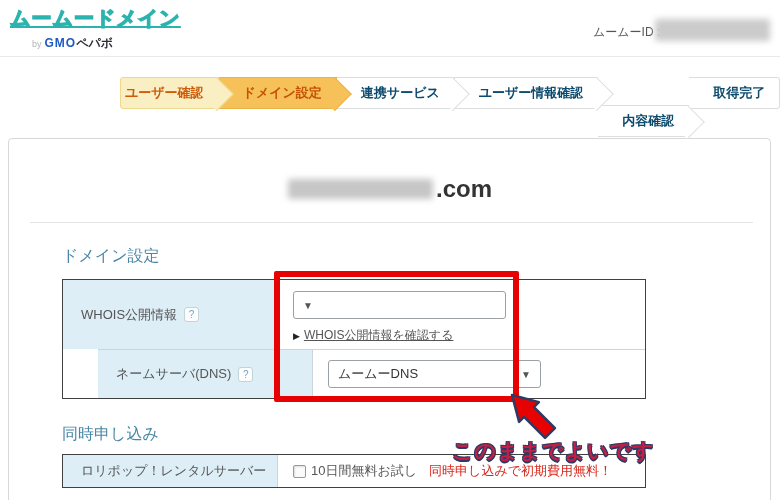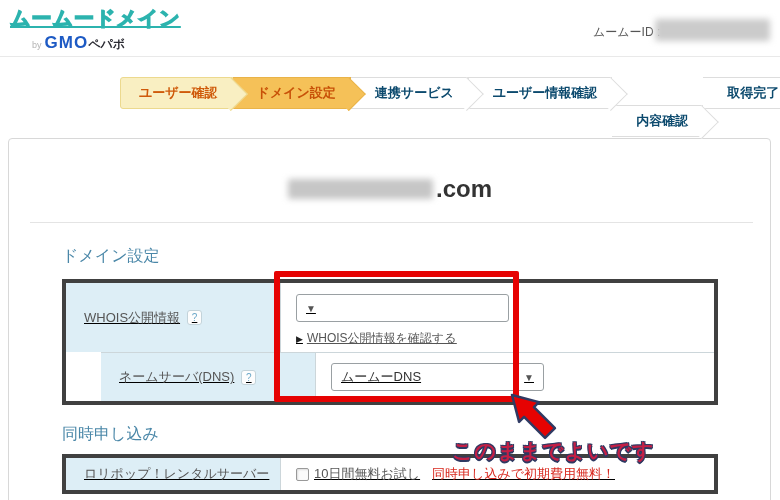--- a/index.html
+++ b/index.html
@@ -8,32 +8,32 @@
   body { position:relative; }
 
   
   .header { position:absolute; left:0; top:0; width:780px; height:57px;
     background:#fff; border-bottom:1px solid #e9e9e9; }
   .logo { position:absolute; left:10px; top:5px; }
   .logo-title { font-size:20px; font-weight:bold; letter-spacing:1px;
     color:#bfe9e7;text-decoration:underline; -webkit-text-stroke:1.4px #2cb3ae; }
   .logo-sub { margin-top:1px; padding-left:22px; white-space:nowrap; }
   .logo-by { font-size:9px; color:#b4b4b4; margin-right:3px; }
-  .logo-gmo { font-size:17px; font-weight:bold; color:#1d5ac4; letter-spacing:1px; }
+  .logo-gmo { font-size:12px; font-weight:bold; color:#1d5ac4; letter-spacing:1px; }
   .logo-pepabo { font-size:12px; font-weight:bold; color:#2b2b33; }
   .uid { position:absolute; left:593px; top:24px; font-size:12px; color:#555; }
   .uid-blur { position:absolute; left:655px; top:19px; width:115px; height:22px;
     background:#cbcbcb; filter:blur(3px); border-radius:2px; }
 
   
   .stepnav { position:absolute; left:120px; top:77px; height:32px; display:flex; }
   .step { position:relative; height:32px; display:flex; align-items:center;
     padding:0 14px 0 24px; font-size:13px; color:#0c4a6e; background:#fff;
     border:1px solid #ddd; border-left:none; white-space:nowrap;font-weight:bold; }
-  .step:first-child { border-left:1px solid #ecd98e; border-radius:3px 0 0 3px; padding-left:18px; }
+  .step:first-child { border-left:1px solid #ecd98e; border-radius:3px 0 0 3px; padding-left:4px; }
   .step:last-child { border-radius:0 3px 3px 0; }
   .step::after { content:""; position:absolute; right:-11px; top:4.4px;
     width:22.5px; height:22.5px; background:inherit; transform:rotate(45deg);
     border-top:1px solid; border-right:1px solid; border-color:inherit; z-index:2; }
   .step:last-child::after { display:none; }
   .s1{z-index:7;} .s2{z-index:6;} .s3{z-index:5;} .s4{z-index:4;} .s5{z-index:3;margin-top:28px;} .s6{z-index:2;}
   .step.done    { background:#f9efc2; color:#cf5a0a; font-weight:bold; border-color:#ecd98e; }
   .step.current { background:#f5c158; color:#c85108; font-weight:bold; border-color:#e9b348; }
 
   
@@ -41,21 +41,21 @@
     background:#fff; border:1px solid #d8d8d8; border-radius:4px; }
   .domain-title { position:absolute; left:0; top:175px; width:780px;
     text-align:center; font-size:24px; font-weight:bold; color:#333; }
   .domain-blur { display:inline-block; width:145px; height:20px; background:#c6c6c6;
     filter:blur(3px); border-radius:2px; vertical-align:-2px; margin-right:3px; }
   .divider { position:absolute; left:30px; top:222px; width:723px; height:1px; background:#e4e4e4; }
 
   .sec-title { position:absolute; left:62px; font-size:16px; color:#4a87a8; }
   .t1 { top:246px; } .t2 { top:424px; }
 
-  .tbl { position:absolute; left:62px; width:656px; border:4px solid #404040;text-decoration:underline; }
+  .tbl { position:absolute; left:62px; width:584px; border:1px solid #404040; }
   .tbl1 { top:279px; } .tbl2 { top:454px; }
   .row { display:flex; }
   .row + .row { border-top:1px solid #ccd6da; }
   .r1 { height:69px; } .r2 { height:49px;margin-left:35px; } .r3 { height:32px; }
   .cell-label { width:215px; background:#ddeef6; border-right:1px solid #ccd6da;
     display:flex; align-items:center; padding-left:18px; font-size:13px; color:#555; }
   .help { margin-left:7px; width:15px; height:15px; border:1px solid #c3d3da;
     border-radius:3px; background:#fdfdfd; color:#6aa7c8; font-size:10px;
     display:flex; align-items:center; justify-content:center; }
   .cell-content { flex:1; background:#fff; padding-left:15px; display:flex;

